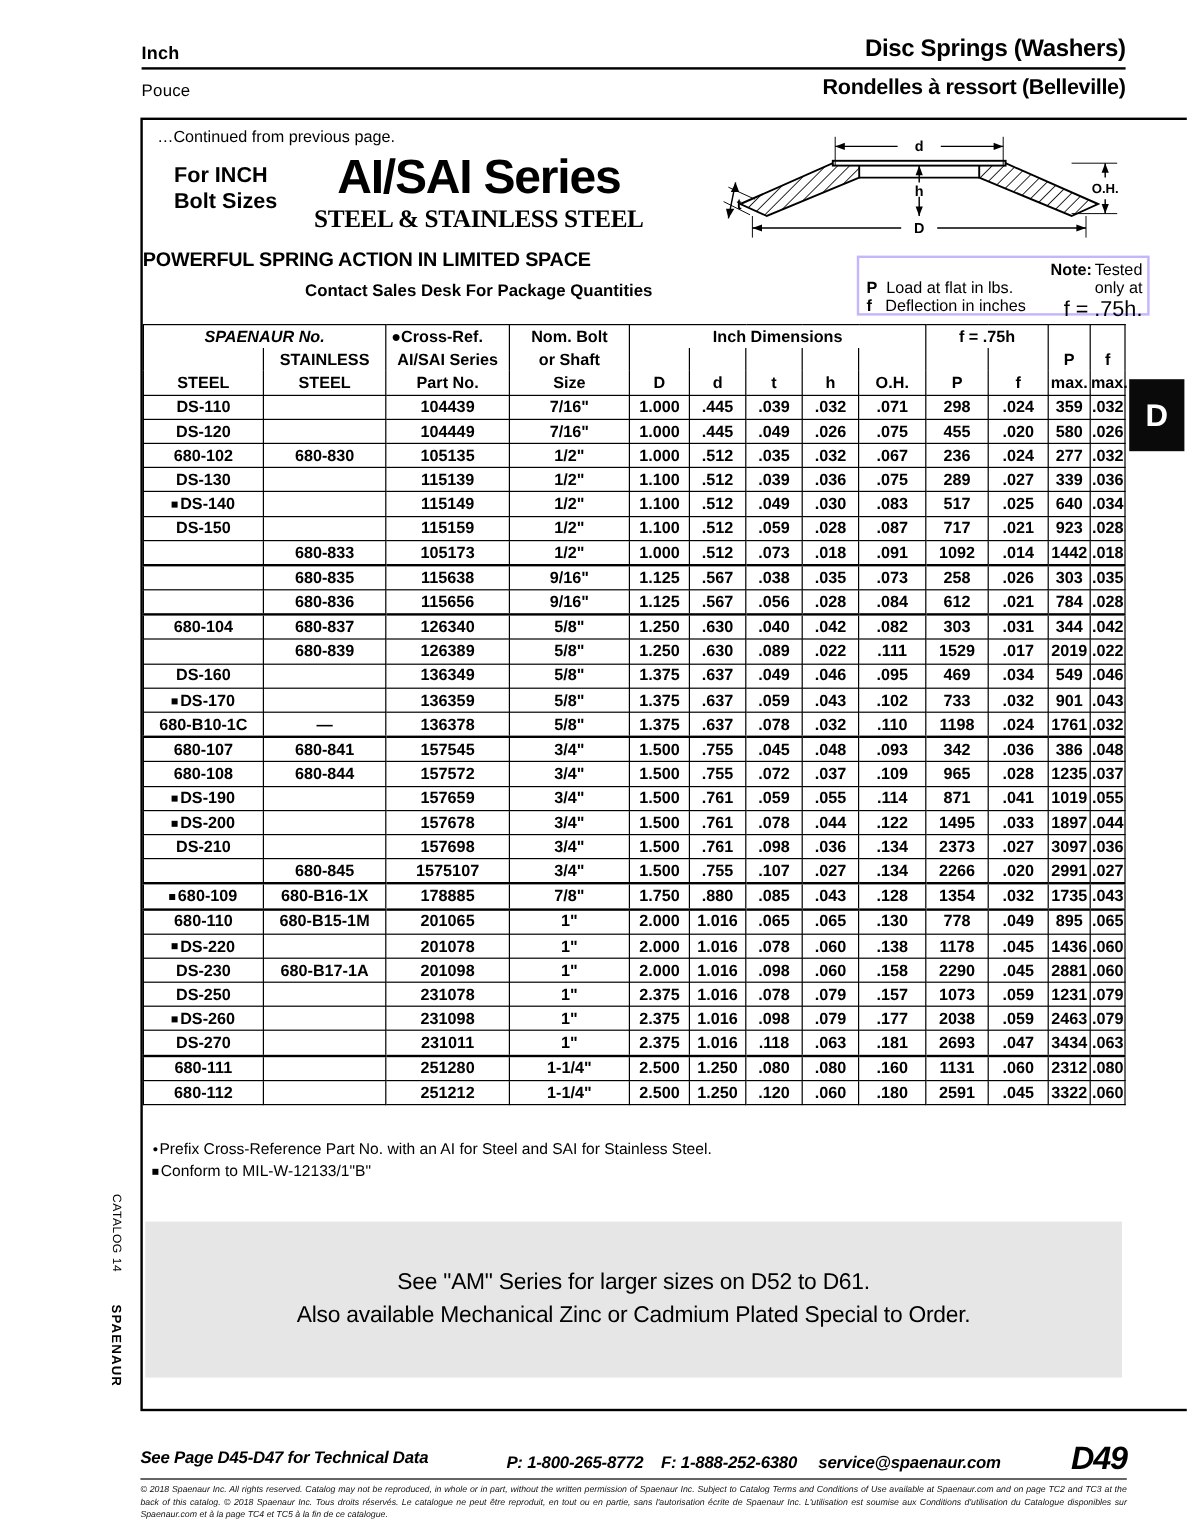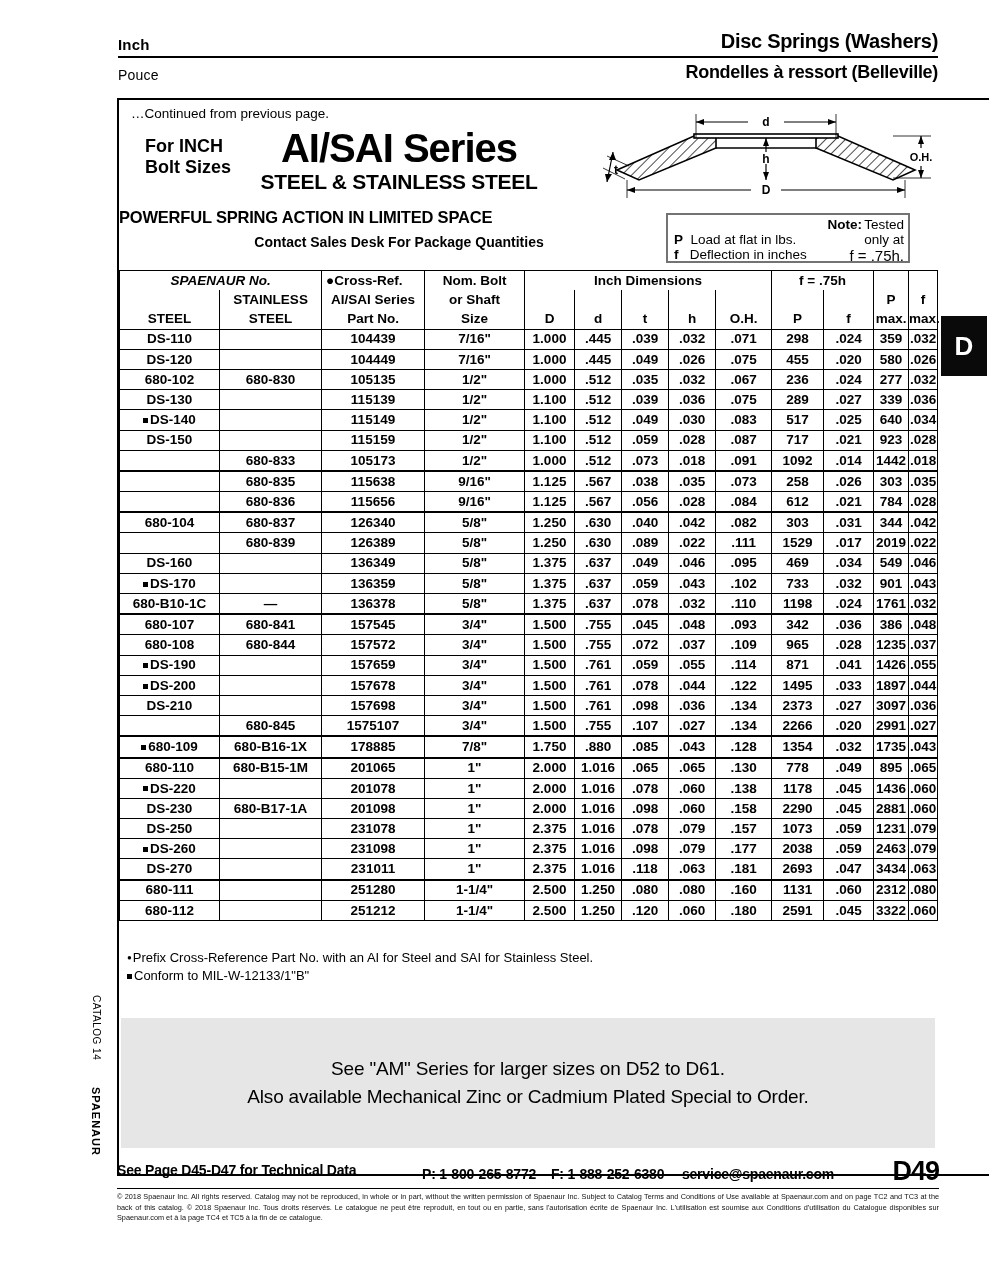--- a/index.html
+++ b/index.html
@@ -27,33 +27,33 @@
 
   
   .frame{position:absolute;left:117px;top:98px;width:892px;height:1078px;border:2px solid #000;box-sizing:border-box;background:#fff;}
 
   .continued{position:absolute;left:12px;top:6px;font-size:13.5px;}
 
   
   .forinch{position:absolute;left:26px;top:36px;font-size:18px;font-weight:700;line-height:1.15;}
   .bigtitle{position:absolute;left:0;top:28px;width:560px;text-align:center;}
   .bigtitle .t1{font-size:40px;font-weight:700;letter-spacing:-1px;line-height:1;}
-  .bigtitle .t2{font-size:21px;font-weight:700;letter-spacing:-.3px;margin-top:2px;}
+  .bigtitle .t2{font-size:21px;font-weight:700;letter-spacing:-.3px;margin-top:2px;font-family:Liberation Serif, serif;}
   .subline1{position:absolute;left:0;top:108px;width:560px;font-size:16.5px;font-weight:700;letter-spacing:-.2px;}
   .subline2{position:absolute;left:0;top:134px;width:560px;text-align:center;font-size:14px;font-weight:700;}
 
   
   .diagram{position:absolute;left:480px;top:8px;width:335px;height:100px;}
 
   
-  .notebox{position:absolute;left:547px;top:113px;width:244px;height:50px;border:2px solid #737373;box-sizing:border-box;}
+  .notebox{position:absolute;left:595px;top:113px;width:244px;height:50px;border:2px solid #c4b5fd;box-sizing:border-box;}
   .notebox .nb-note{position:absolute;right:46px;top:2px;font-size:13.5px;font-weight:700;}
   .notebox .nb-tested{position:absolute;right:4px;top:2px;font-size:13.5px;}
   .notebox .nb-onlyat{position:absolute;right:4px;top:17px;font-size:13.5px;}
-  .notebox .nb-f75{position:absolute;right:4px;top:32px;font-size:15px;}
+  .notebox .nb-f75{position:absolute;right:4px;top:32px;font-size:18px;}
   .notebox .nb-p{position:absolute;left:6px;top:17px;font-size:13.5px;}
   .notebox .nb-f{position:absolute;left:6px;top:32px;font-size:13.5px;}
   .notebox .nb-p b,.notebox .nb-f b{font-weight:700;}
 
   
   table.spec{position:absolute;left:0;top:170px;width:818px;border-collapse:collapse;table-layout:fixed;}
   table.spec td,table.spec th{
     border:1px solid #000;
     font-size:13.5px;
     padding:0;
@@ -90,21 +90,21 @@
         display:flex;align-items:center;justify-content:center;font-size:26px;font-weight:700;}
 
   
   .vleft{position:absolute;left:88px;top:995px;width:20px;height:180px;}
   .vtxt{position:absolute;transform:rotate(90deg);transform-origin:left top;white-space:nowrap;
         font-size:10px;letter-spacing:.5px;font-weight:400;}
   .vtxt.cat{left:14px;top:0px;}
   .vtxt.spa{left:14px;top:92px;font-weight:700;font-size:11px;letter-spacing:1px;}
 
   
-  .ftr{position:absolute;left:117px;top:1160px;width:822px;}
+  .ftr{position:absolute;left:117px;top:1204px;width:822px;font-style:italic;}
   .ftr-line{position:relative;height:26px;}
   .ftr-left{position:absolute;left:0;top:2px;font-size:14px;font-weight:700;letter-spacing:-.2px;}
   .ftr-mid{position:absolute;left:305px;top:6px;font-size:14px;font-weight:700;letter-spacing:-.2px;}
   .ftr-mid .email{margin-left:14px;}
   .ftr-pg{position:absolute;right:0;top:-4px;font-size:27px;font-weight:700;letter-spacing:-1px;}
   .ftr-rule{border-top:1.5px solid #000;margin-top:2px;}
   .copy{font-size:7.3px;line-height:1.45;margin-top:3px;font-weight:400;color:#111;text-align:justify;}
 </style>
 </head>
 <body>
@@ -505,21 +505,21 @@
             <td class=""></td>
             <td class="">157659</td>
             <td class="">3/4"</td>
             <td class="">1.500</td>
             <td class="">.761</td>
             <td class="">.059</td>
             <td class="">.055</td>
             <td class="">.114</td>
             <td class="">871</td>
             <td class="">.041</td>
-            <td class="">1426</td>
+            <td class="">1019</td>
             <td class="">.055</td>
           </tr>
           <tr>
             <td class="steel-cell"><span class="sq"></span>DS-200</td>
             <td class=""></td>
             <td class="">157678</td>
             <td class="">3/4"</td>
             <td class="">1.500</td>
             <td class="">.761</td>
             <td class="">.078</td>

